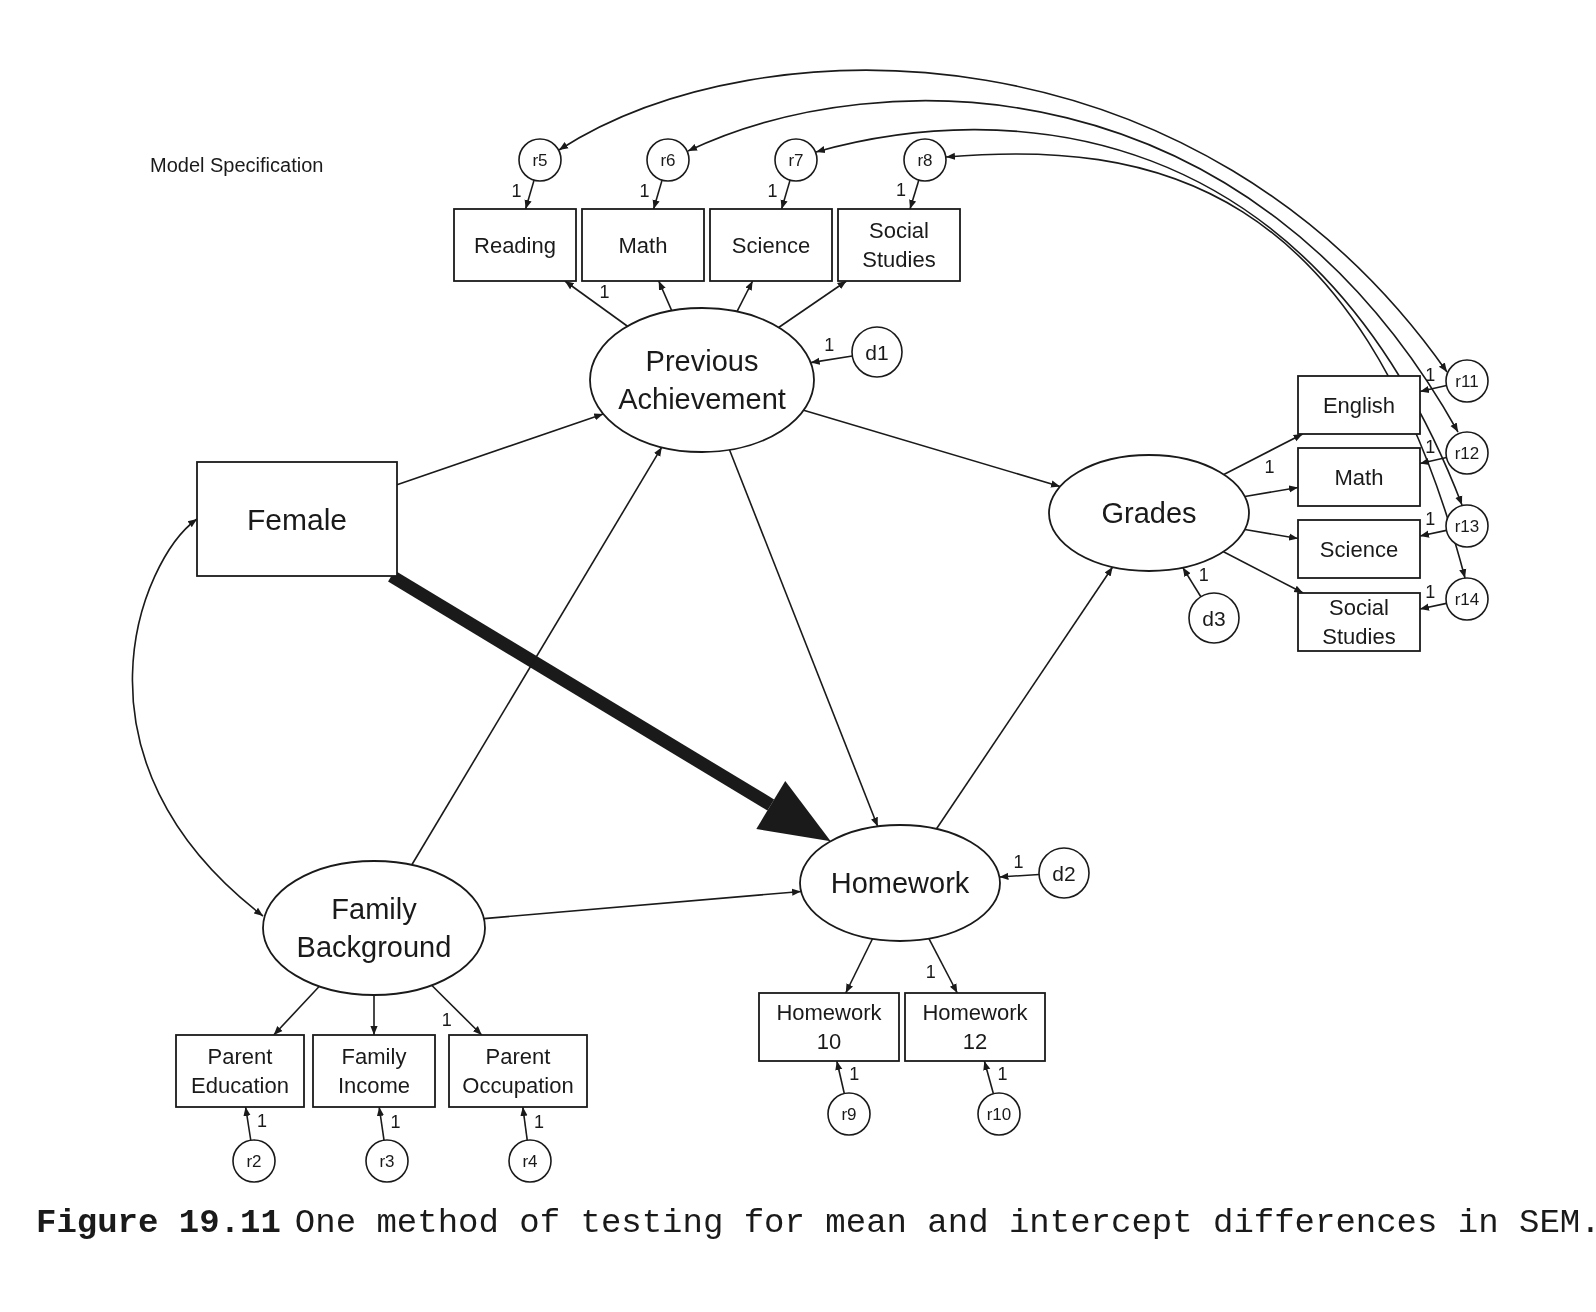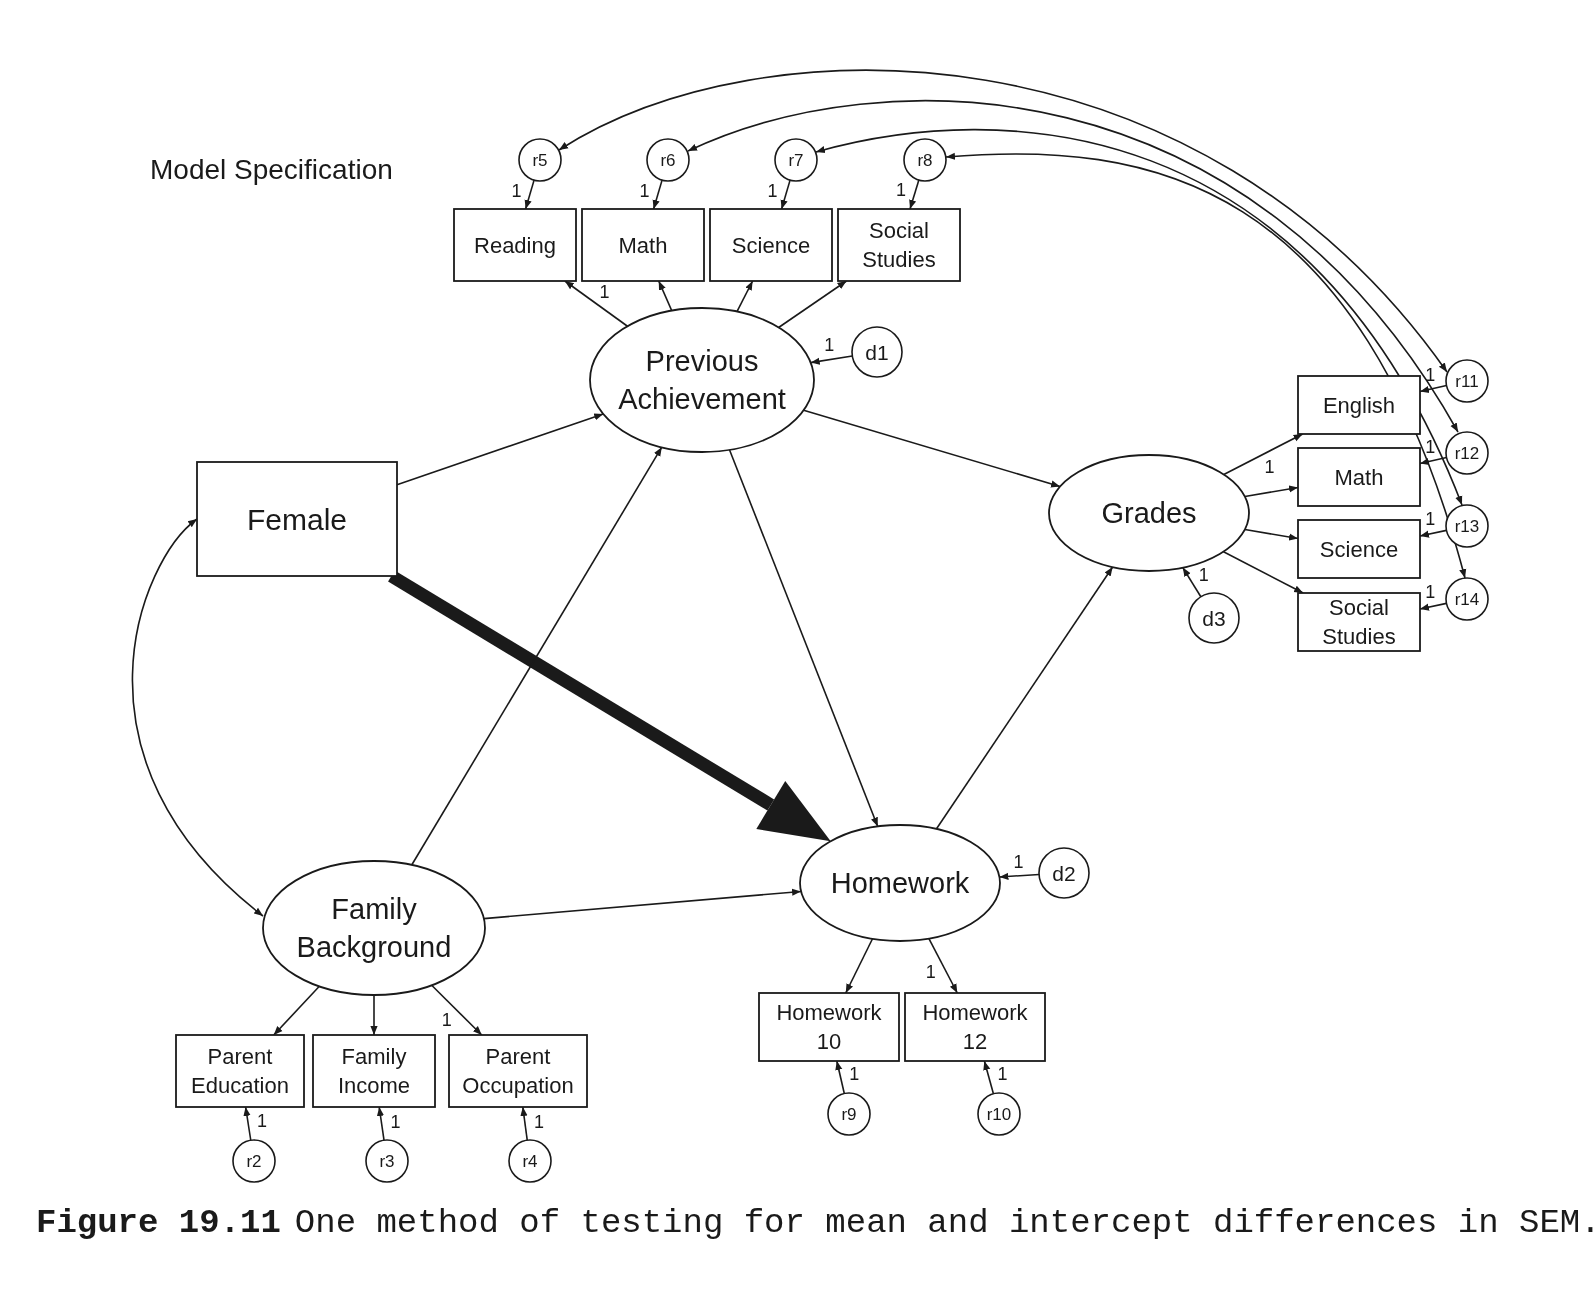--- a/index.html
+++ b/index.html
@@ -7,21 +7,21 @@
     #diagram { position: absolute; left: 0; top: 0; }
     .lbl { font-family: "Liberation Sans", sans-serif; fill: #1a1a1a; }
     .caption {
       position: absolute; left: 36px; top: 1204px;
       font-family: Liberation Mono, monospace; font-size: 34px; color: #1a1a1a;
       white-space: nowrap;
     }
     .caption .fig { font-weight: bold; margin-right: 14px; }
     .spec {
       position: absolute; left: 150px; top: 154px;
-      font-family: "Liberation Sans", sans-serif; font-size: 28px; color: #1a1a1a;
+      font-family: "Liberation Sans", sans-serif; font-size: 20px; color: #1a1a1a;
     }
   </style>
 </head>
 <body>
 
 <div class="spec">Model Specification</div>
 
 <svg id="diagram" width="1596" height="1200" viewBox="0 0 1596 1200" xmlns="http://www.w3.org/2000/svg">
   <defs>
     <marker id="ah" viewBox="0 0 10 10" refX="10" refY="5" markerWidth="9" markerHeight="9" markerUnits="userSpaceOnUse" orient="auto">

